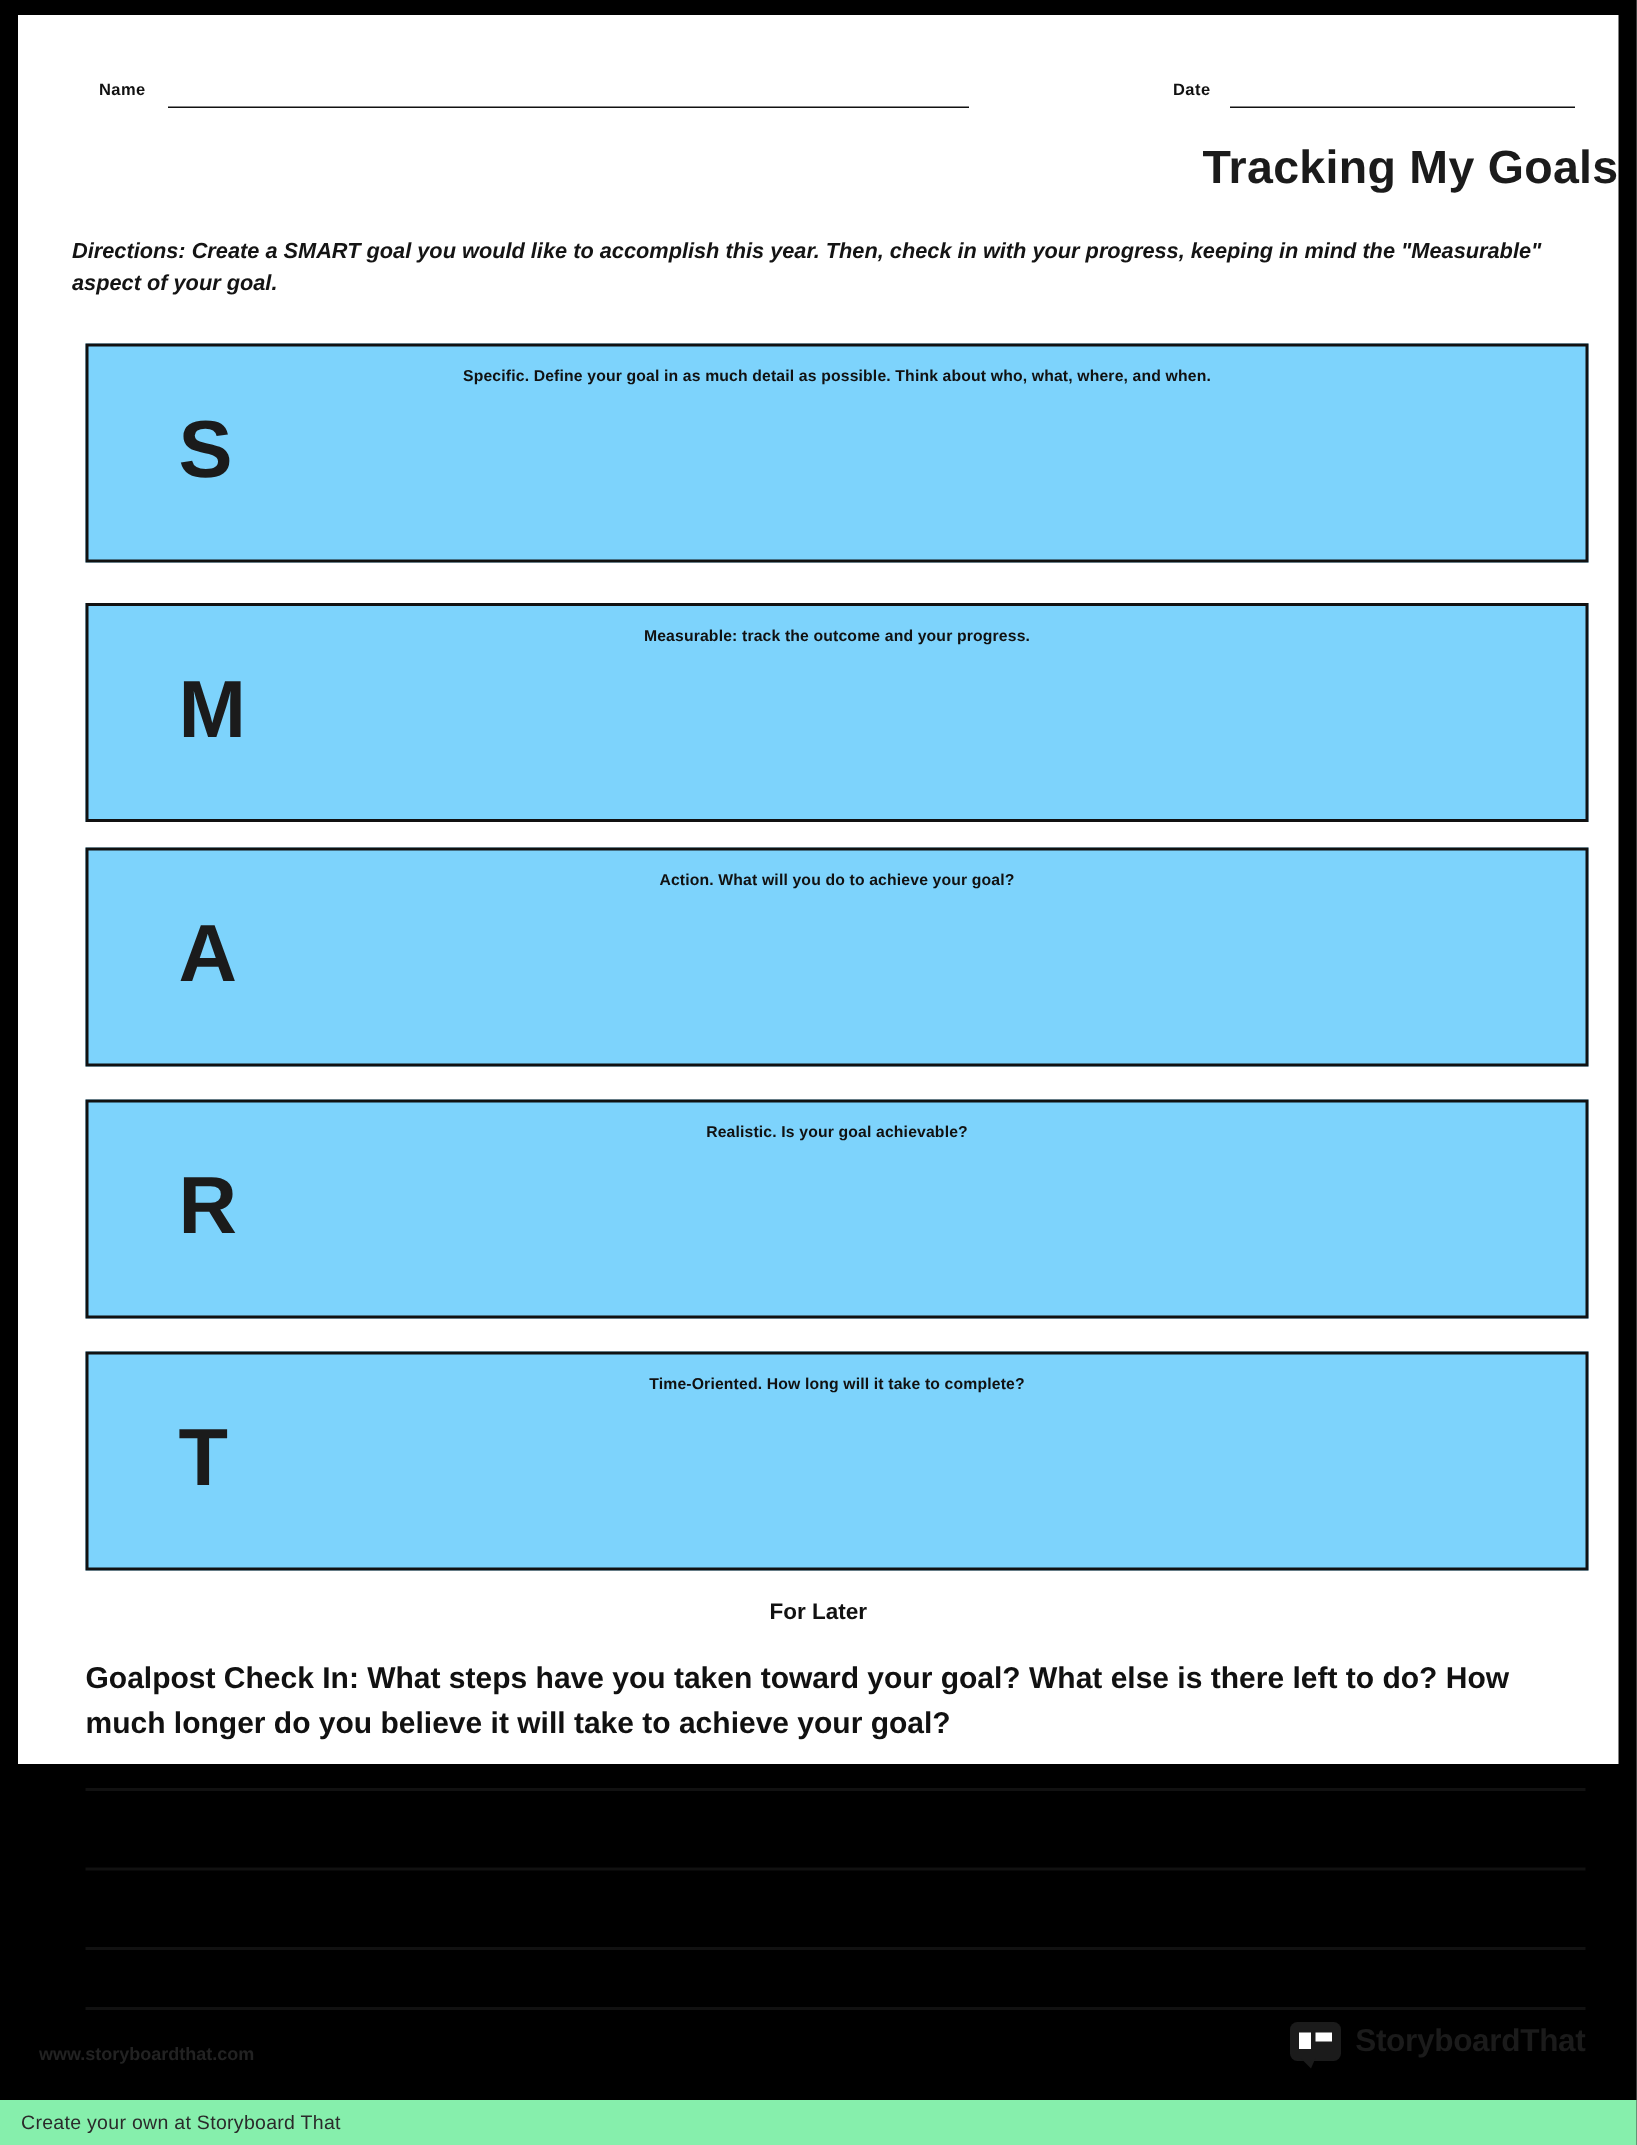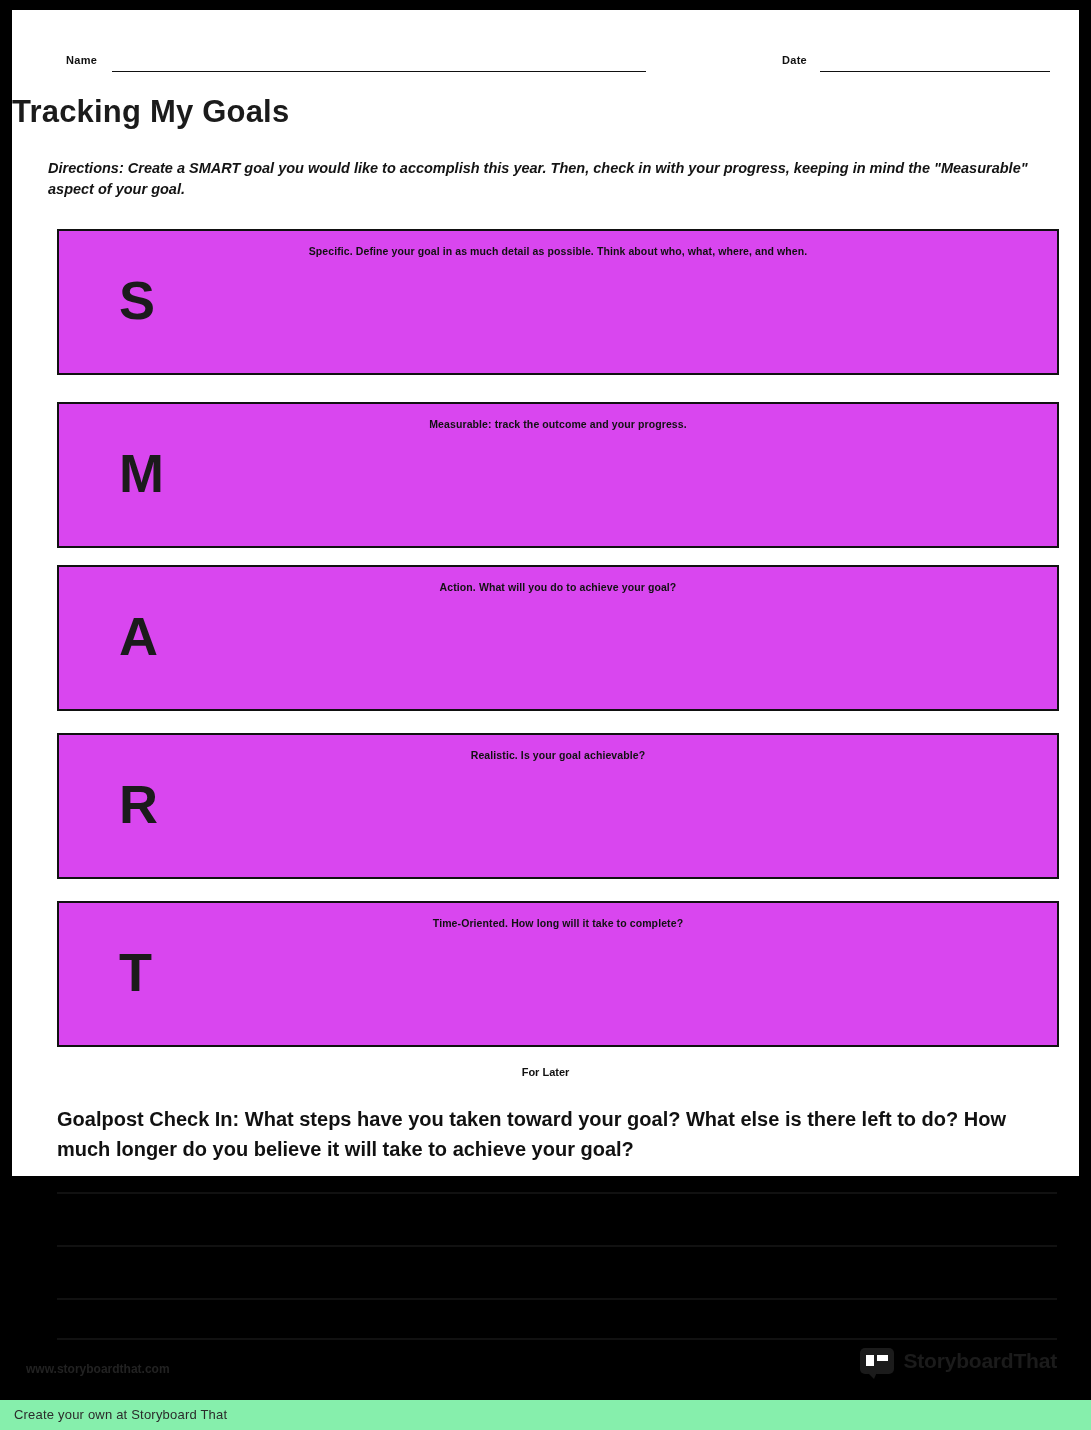--- a/index.html
+++ b/index.html
@@ -62,21 +62,21 @@
   }
   .rule.name-rule { left: 100px; top: 27px; width: 534px; }
   .rule.date-rule { left: 808px; top: 27px; width: 230px; }
 
   
   .title {
     position: absolute;
     left: 0;
     top: 84px;
     width: 1067px;
-    text-align: left;
+    text-align: right;
     font-size: 31px;
     font-weight: bold;
     color: #1b1b1b;
     letter-spacing: 0.2px;
   }
 
   
   .directions {
     position: absolute;
     left: 36px;
@@ -89,21 +89,21 @@
     line-height: 1.45;
   }
 
   
   .smart-box {
     position: absolute;
     left: 45px;
     width: 1002px;
     border: 2.5px solid #111;
     box-sizing: border-box;
-    background: #d946ef;
+    background: #7dd3fc;
   }
   .smart-letter {
     position: absolute;
     left: 60px;
     font-size: 54px;
     font-weight: bold;
     color: #1b1b1b;
     line-height: 1;
   }
   .smart-prompt {
@@ -118,21 +118,21 @@
     letter-spacing: 0.1px;
   }
 
   
   .for-later {
     position: absolute;
     left: 0;
     top: 1056px;
     width: 1067px;
     text-align: center;
-    font-size: 11px;
+    font-size: 15px;
     font-weight: bold;
     color: #111;
   }
   .checkin {
     position: absolute;
     left: 45px;
     top: 1094px;
     width: 990px;
     font-size: 20px;
     font-weight: bold;

